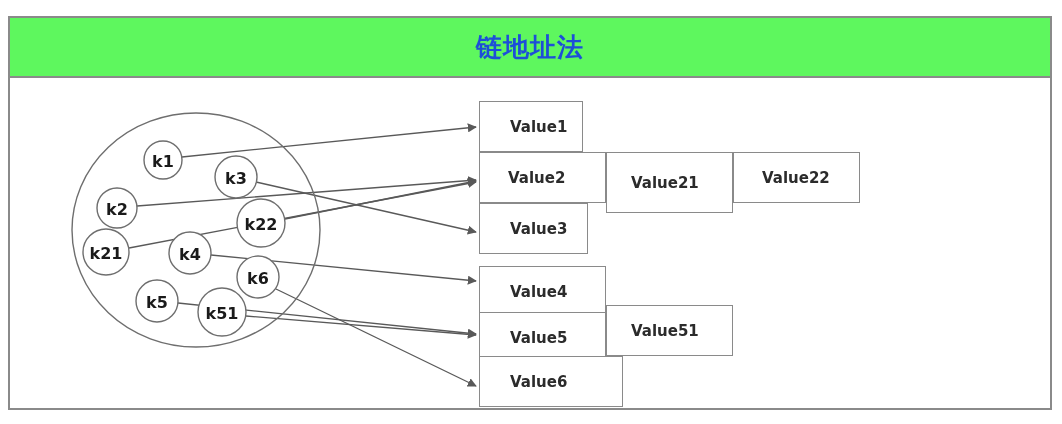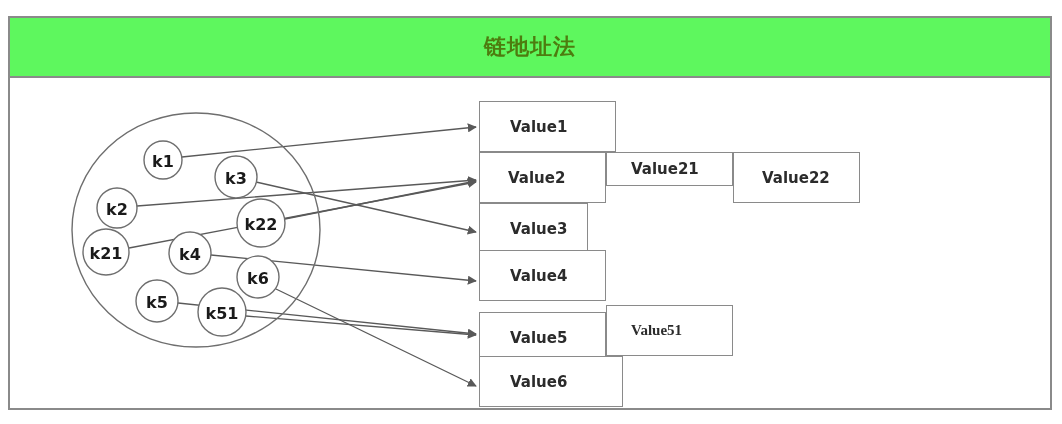--- a/index.html
+++ b/index.html
@@ -37,23 +37,23 @@
     width: 1044px;
     height: 62px;
     box-sizing: border-box;
     border: 2px solid #8a8a8a;
     background: #5ef75e;
     display: flex;
     align-items: center;
     justify-content: center;
   }
   .panel-title {
-    font-size: 22px;
+    font-size: 26px;
     font-weight: bold;
-    color: #4d7c0f;
+    color: #1d4ed8;
     letter-spacing: 1px;
     font-family: "DejaVu Sans", "Liberation Sans", sans-serif;
   }
   
   #canvas {
     position: absolute;
     left: 0;
     top: 0;
     width: 1062px;
     height: 424px;
@@ -105,28 +105,28 @@
 
 <div id="diagram-root">
 
   <div class="panel"></div>
 
   <div class="panel-header">
     <span class="panel-title">链地址法</span>
   </div>
 
   <div id="bucket-table">
-      <div class="bucket-cell" style="left: 479px; top: 101px; width: 137px; height: 51px; text-align: center;">Value1</div>
+      <div class="bucket-cell" style="left: 479px; top: 101px; width: 104px; height: 51px; text-align: center;">Value1</div>
       <div class="bucket-cell" style="left: 479px; top: 152px; width: 127px; height: 51px; padding-left: 28px;">Value2</div>
-      <div class="bucket-cell chain" style="left: 606px; top: 152px; width: 127px; height: 34px;">Value21</div>
+      <div class="bucket-cell chain" style="left: 606px; top: 152px; width: 127px; height: 61px;">Value21</div>
       <div class="bucket-cell chain" style="left: 733px; top: 152px; width: 127px; height: 51px; padding-left: 28px;">Value22</div>
       <div class="bucket-cell" style="left: 479px; top: 203px; width: 109px; height: 51px;">Value3</div>
-      <div class="bucket-cell" style="left: 479px; top: 250px; width: 127px; height: 51px;">Value4</div>
+      <div class="bucket-cell" style="left: 479px; top: 266px; width: 127px; height: 51px;">Value4</div>
       <div class="bucket-cell" style="left: 479px; top: 312px; width: 127px; height: 51px;">Value5</div>
-      <div class="bucket-cell chain" style="left: 606px; top: 305px; width: 127px; height: 51px; font-family: Liberation Serif, serif;">Value51</div>
+      <div class="bucket-cell chain" style="left: 606px; top: 305px; width: 127px; height: 51px;">Value51</div>
       <div class="bucket-cell" style="left: 479px; top: 356px; width: 144px; height: 51px;">Value6</div>
     </div>
 
   <svg id="canvas" viewBox="0 0 1062 424" xmlns="http://www.w3.org/2000/svg">
     <defs>
       <marker id="arrow-head" viewBox="0 0 10 10" refX="9" refY="5" markerWidth="7" markerHeight="7" orient="auto-start-reverse">
         <path d="M 0 0 L 10 5 L 0 10 z" fill="#595959"></path>
       </marker>
     </defs>
     <g id="links-layer">

